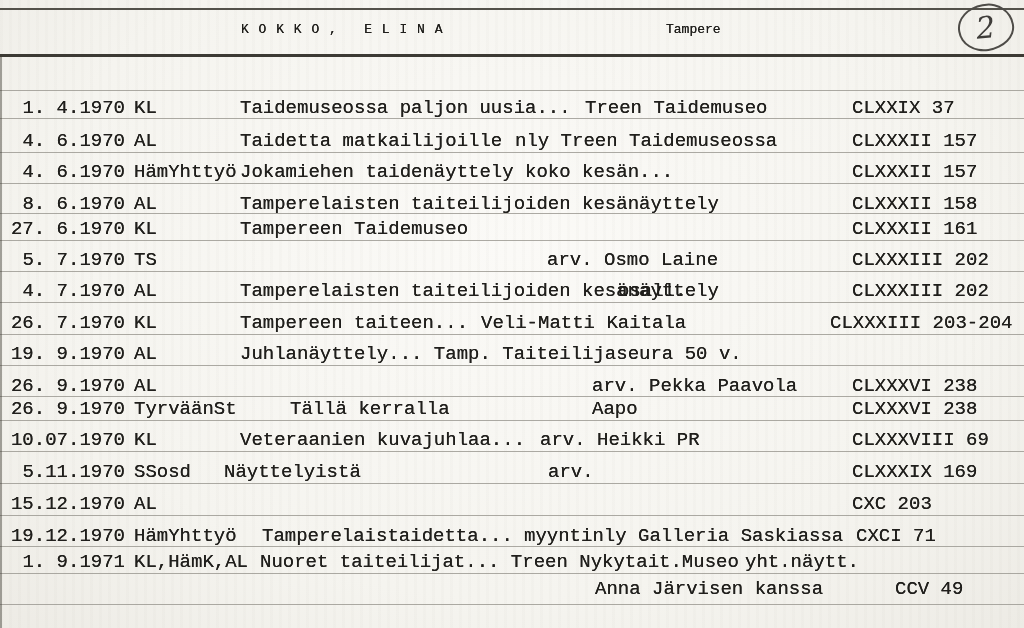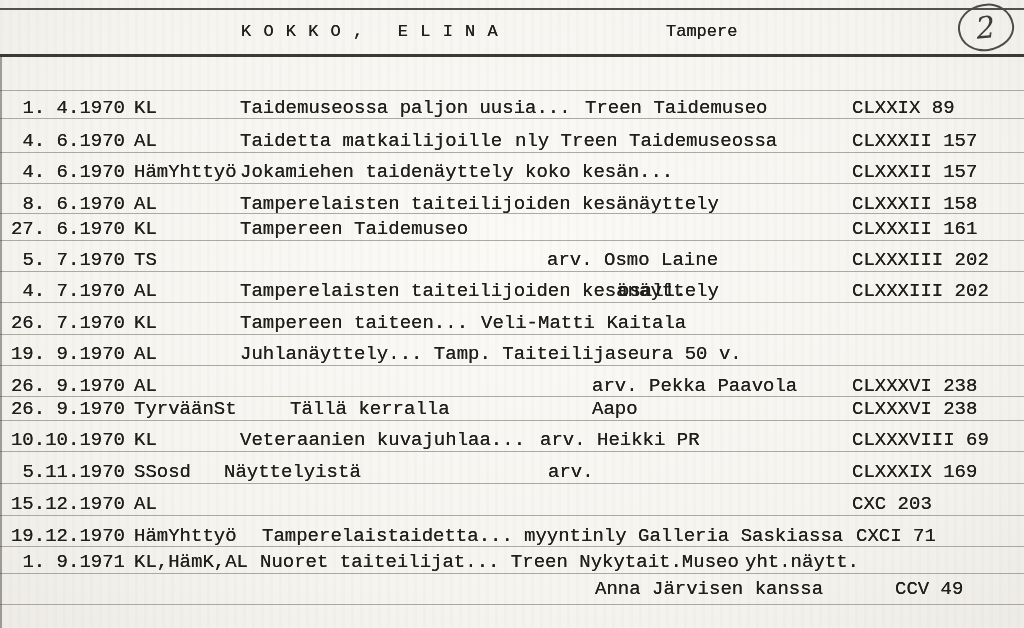--- a/index.html
+++ b/index.html
@@ -19,21 +19,21 @@
   .vline{position:absolute;left:0;top:56px;bottom:0;width:2px;background:rgba(62,60,52,0.45);}
   .row{position:absolute;left:0;width:1024px;height:22px;}
   .c{
     position:absolute;top:0;
     font-size:19px;line-height:22px;
     white-space:pre;
     text-shadow:0 0 .5px currentColor;
   }
   .date{left:10px;width:115px;text-align:right;}
   .src{left:134px;}
-  .hdr{position:absolute;top:22px;font-size:17px;white-space:pre;text-shadow:0 0 .6px currentColor;}
+  .hdr{position:absolute;top:22px;font-size:13px;white-space:pre;text-shadow:0 0 .6px currentColor;}
   .hdr.name{left:241px;letter-spacing:1px;}
   .hdr.city{left:666px;}
   .pagenum{
     position:absolute;left:958px;top:4px;width:56px;height:47px;
     border:2px solid #4e4c48;border-radius:50% 46% 52% 48%/48% 52% 46% 50%;
     transform:rotate(-9deg);
     display:flex;align-items:center;justify-content:center;
     box-sizing:border-box;
   }
   .pagenum span{
@@ -73,21 +73,21 @@
   <div class="hdr city">Tampere</div>
   <div class="pagenum">
     <span>2</span>
   </div>
 
   <div class="row" style="top:97px">
     <span class="c date">1. 4.1970</span>
     <span class="c src">KL</span>
     <span class="c" style="left:240px">Taidemuseossa paljon uusia...</span>
     <span class="c" style="left:585px">Treen Taidemuseo</span>
-    <span class="c" style="left:852px">CLXXIX 89</span>
+    <span class="c" style="left:852px">CLXXIX 37</span>
   </div>
 
   <div class="row" style="top:130px">
     <span class="c date">4. 6.1970</span>
     <span class="c src">AL</span>
     <span class="c" style="left:240px">Taidetta matkailijoille</span>
     <span class="c" style="left:515px">nly Treen Taidemuseossa</span>
     <span class="c" style="left:852px">CLXXXII 157</span>
   </div>
 
@@ -125,20 +125,21 @@
     <span class="c" style="left:240px">Tamperelaisten taiteilijoiden kesänäyttely</span>
     <span class="c" style="left:618px">osall.</span>
     <span class="c" style="left:852px">CLXXXIII 202</span>
   </div>
 
   <div class="row" style="top:312px">
     <span class="c date">26. 7.1970</span>
     <span class="c src">KL</span>
     <span class="c" style="left:240px">Tampereen taiteen...</span>
     <span class="c" style="left:481px">Veli-Matti Kaitala</span>
+    <span class="c" style="left:830px">CLXXXIII 203-204</span>
   </div>
 
   <div class="row" style="top:343px">
     <span class="c date">19. 9.1970</span>
     <span class="c src">AL</span>
     <span class="c" style="left:240px">Juhlanäyttely... Tamp. Taiteilijaseura 50 v.</span>
   </div>
 
   <div class="row" style="top:375px">
     <span class="c date">26. 9.1970</span>
@@ -149,21 +150,21 @@
 
   <div class="row" style="top:398px">
     <span class="c date">26. 9.1970</span>
     <span class="c src">TyrväänSt</span>
     <span class="c" style="left:290px">Tällä kerralla</span>
     <span class="c" style="left:592px">Aapo</span>
     <span class="c" style="left:852px">CLXXXVI 238</span>
   </div>
 
   <div class="row" style="top:429px">
-    <span class="c date">10.10.1970</span>
+    <span class="c date">10.07.1970</span>
     <span class="c src">KL</span>
     <span class="c" style="left:240px">Veteraanien kuvajuhlaa...</span>
     <span class="c" style="left:540px">arv. Heikki PR</span>
     <span class="c" style="left:852px">CLXXXVIII 69</span>
   </div>
 
   <div class="row" style="top:461px">
     <span class="c date">5.11.1970</span>
     <span class="c src">SSosd</span>
     <span class="c" style="left:224px">Näyttelyistä</span>

